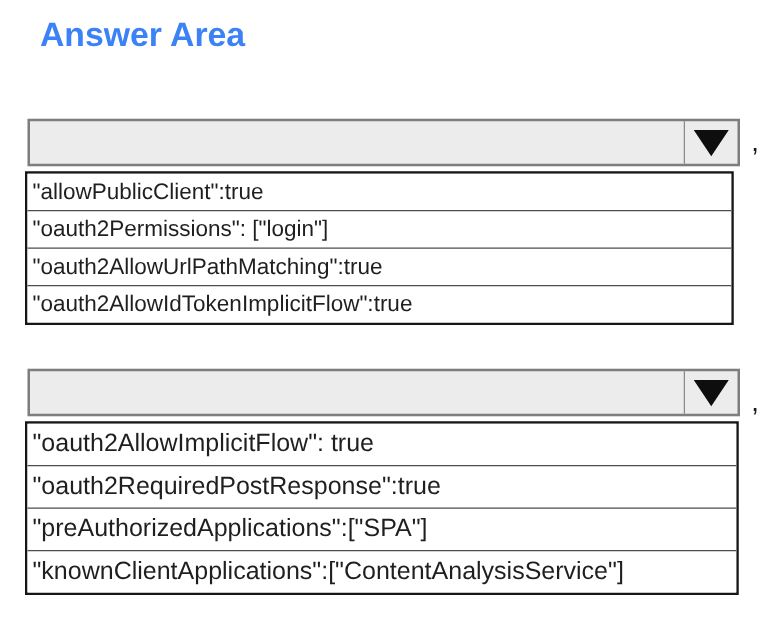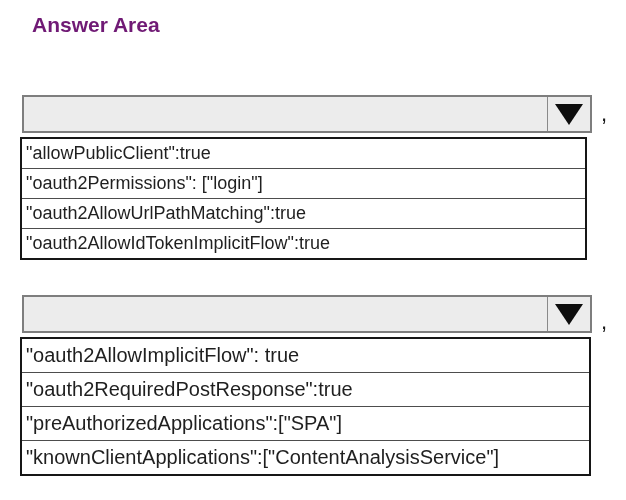--- a/index.html
+++ b/index.html
@@ -12,23 +12,23 @@
     position: relative;
     width: 626px;
     height: 500px;
     background: #ffffff;
     overflow: hidden;
   }
   #title {
     position: absolute;
     left: 32px;
     top: 13px;
-    font-size: 21px;
+    font-size: 27px;
     font-weight: bold;
-    color: #701a75;
+    color: #3b82f6;
     letter-spacing: 0px;
     margin: 0;
   }
   .dropdown {
     position: absolute;
     left: 22px;
     width: 566px;
     height: 34px;
     background: #ececec;
     border: 2px solid #7e7e7e;

